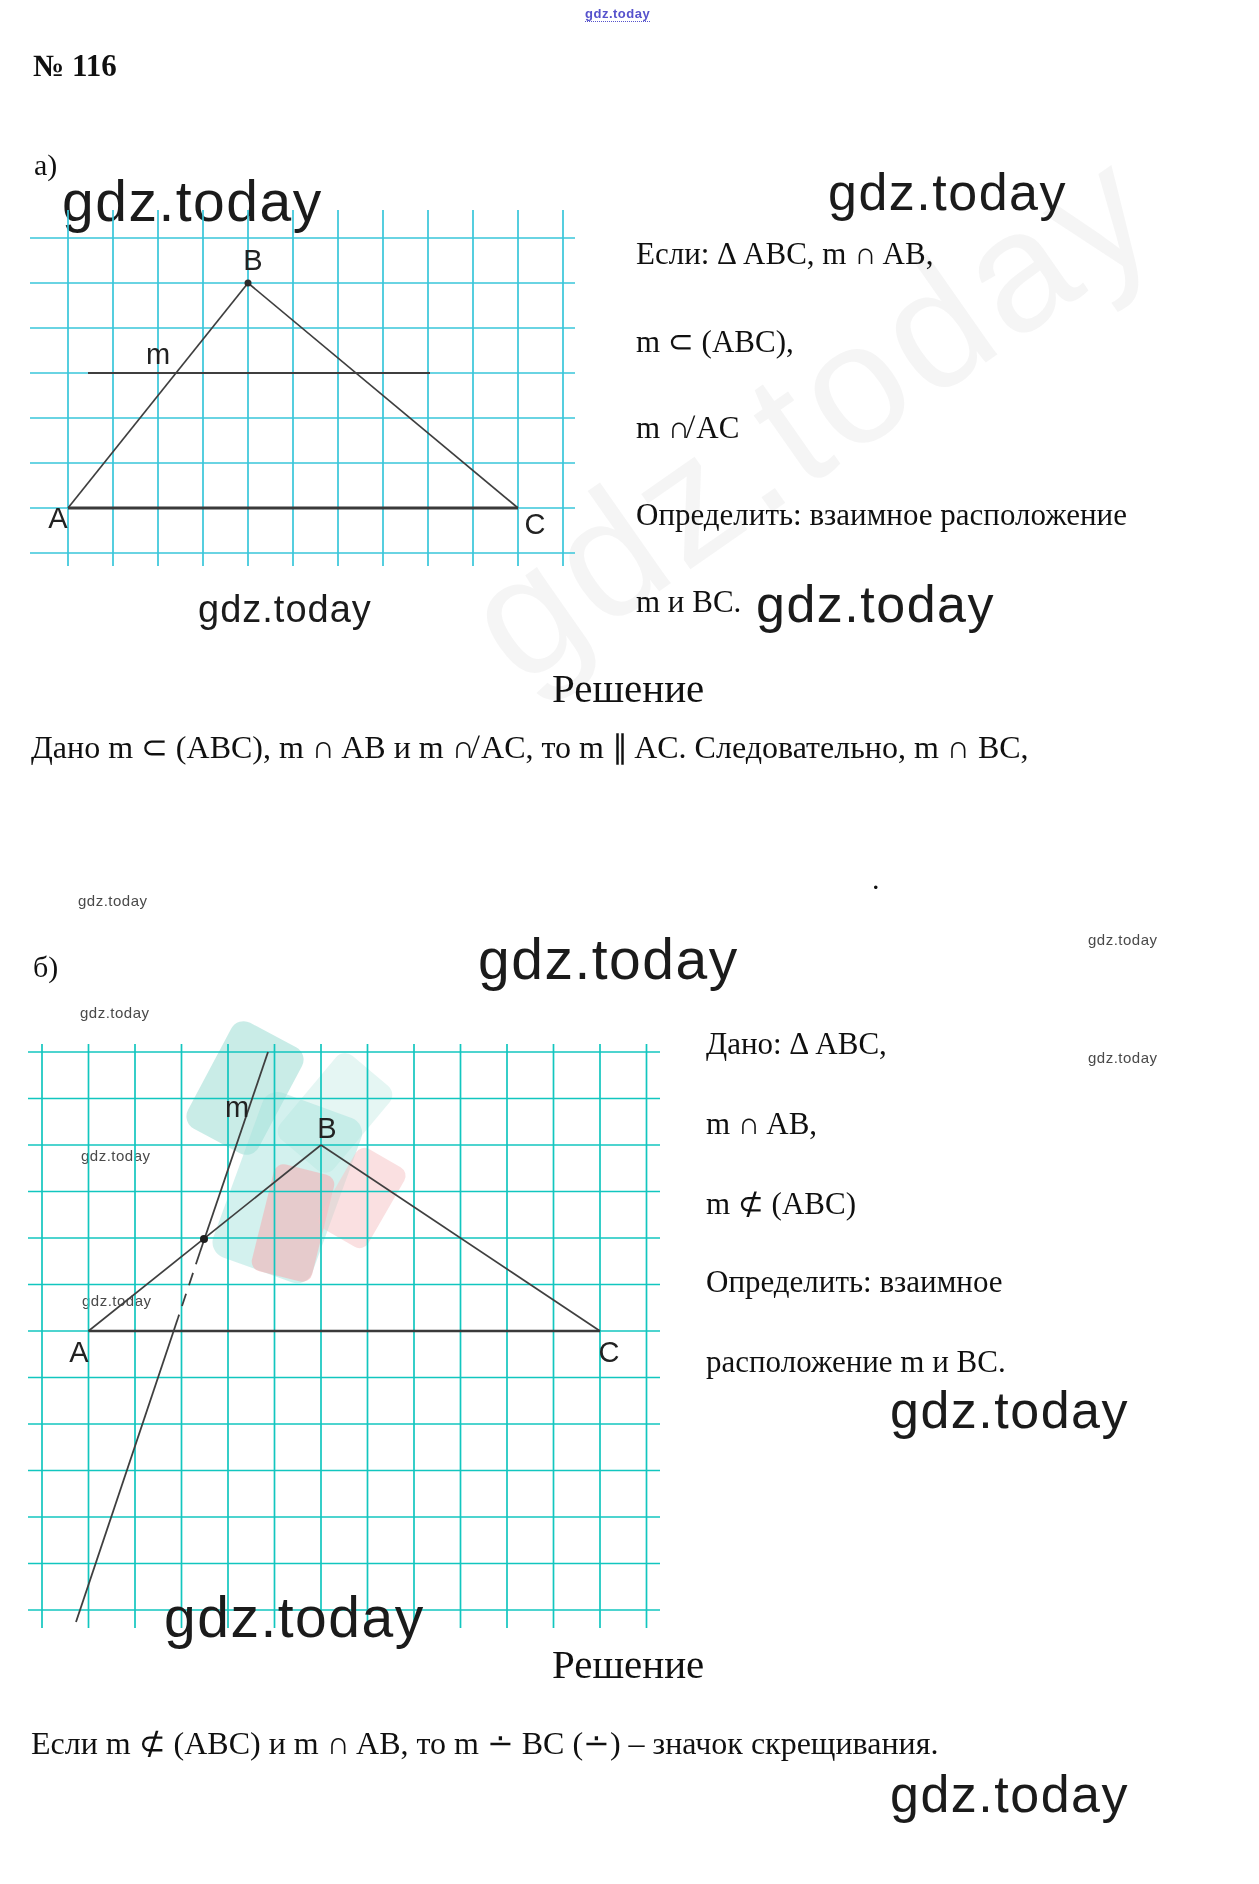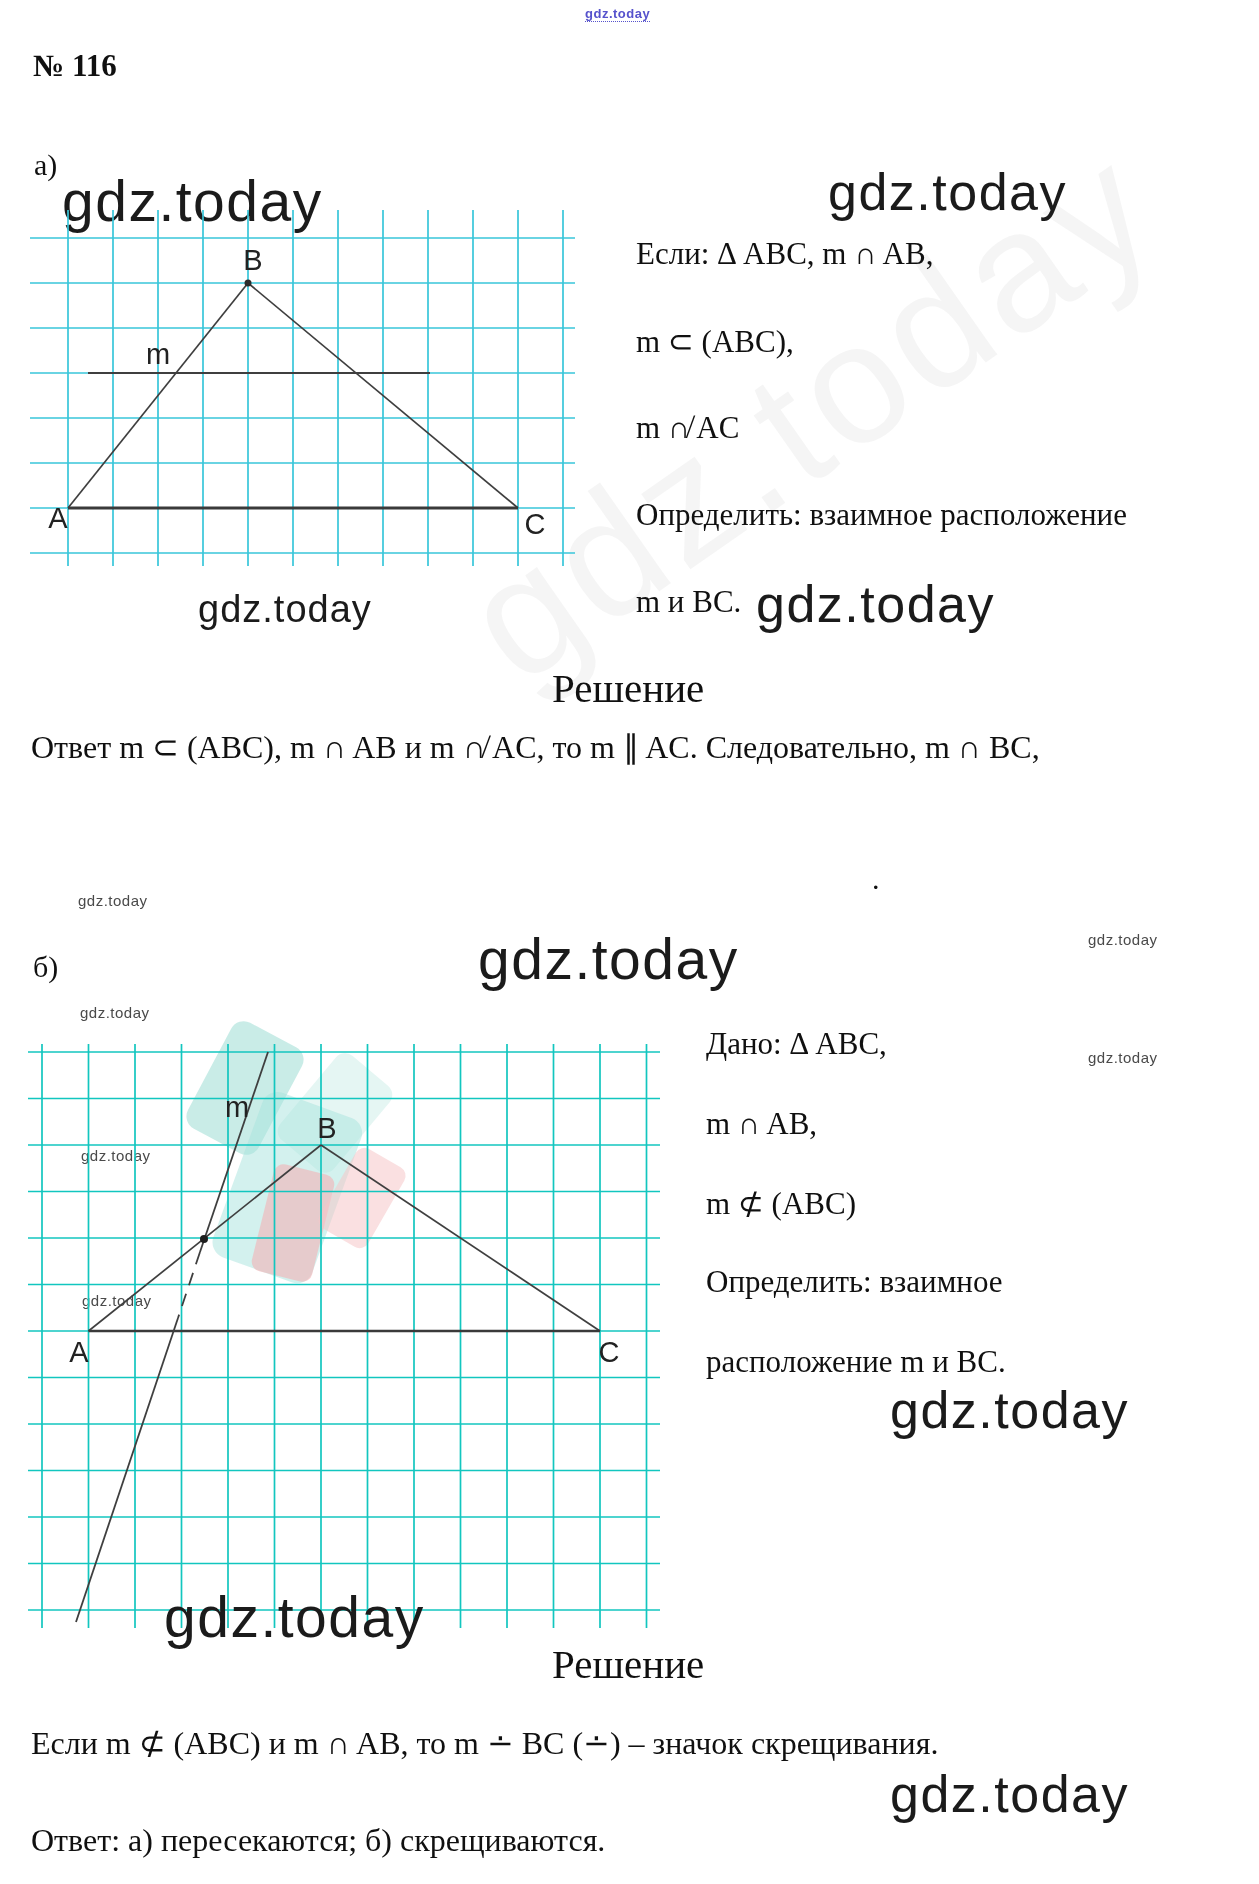--- a/index.html
+++ b/index.html
@@ -77,21 +77,21 @@
   <div class="abs serif given-line" style="left:636px;top:236px;">Если: Δ ABC, m ∩ AB,</div>
   <div class="abs serif given-line" style="left:636px;top:323px;">m ⊂ (ABC),</div>
   <div class="abs serif given-line" style="left:636px;top:410px;">m ∩̸ AC</div>
   <div class="abs serif given-line" style="left:636px;top:497px;">Определить: взаимное расположение</div>
   <div class="abs serif given-line" style="left:636px;top:584px;">m и BC.</div>
 
   <div class="abs wm wm-md" style="left:198px;top:588px;">gdz.today</div>
   <div class="abs wm wm-lg" style="left:756px;top:574px;">gdz.today</div>
 
   <div class="abs serif heading" style="left:552px;top:664px;">Решение</div>
-  <div class="abs serif body-line" style="left:31px;top:728px;">Ответ m ⊂ (ABC), m ∩ AB и m ∩̸ AC, то m ∥ AC. Следовательно, m ∩ BC,</div>
+  <div class="abs serif body-line" style="left:31px;top:728px;">Дано m ⊂ (ABC), m ∩ AB и m ∩̸ AC, то m ∥ AC. Следовательно, m ∩ BC,</div>
 
   <div class="abs serif stray-dot" style="left:872px;top:862px;">.</div>
 
   <div class="abs wm wm-sm" style="left:78px;top:892px;">gdz.today</div>
   <div class="abs wm wm-sm" style="left:80px;top:1004px;">gdz.today</div>
   <div class="abs wm wm-sm" style="left:81px;top:1147px;">gdz.today</div>
   <div class="abs wm wm-sm" style="left:82px;top:1292px;">gdz.today</div>
 
   <div class="abs serif part-label" style="left:33px;top:950px;">б)</div>
   <div class="abs wm wm-xl" style="left:478px;top:926px;">gdz.today</div>
@@ -153,15 +153,14 @@
   <div class="abs serif given-line" style="left:706px;top:1185px;">m ⊄ (ABC)</div>
   <div class="abs serif given-line" style="left:706px;top:1344px;">расположение m и BC.</div>
   <div class="abs serif given-line" style="left:706px;top:1264px;">Определить: взаимное</div>
 
   <div class="abs wm wm-lg" style="left:890px;top:1380px;">gdz.today</div>
   <div class="abs wm wm-xl" style="left:164px;top:1584px;">gdz.today</div>
 
   <div class="abs serif heading" style="left:552px;top:1640px;">Решение</div>
   <div class="abs serif body-line" style="left:31px;top:1724px;">Если m ⊄ (ABC) и m ∩ AB, то m ∸ BC (∸) – значок скрещивания.</div>
   <div class="abs wm wm-lg" style="left:890px;top:1764px;">gdz.today</div>
-  <div class="abs serif body-line" style="left:31px;top:1822px;">Ответ: а) пересекаются; б) скрещиваются.</div>
 
 </div>
 
 </body></html>

